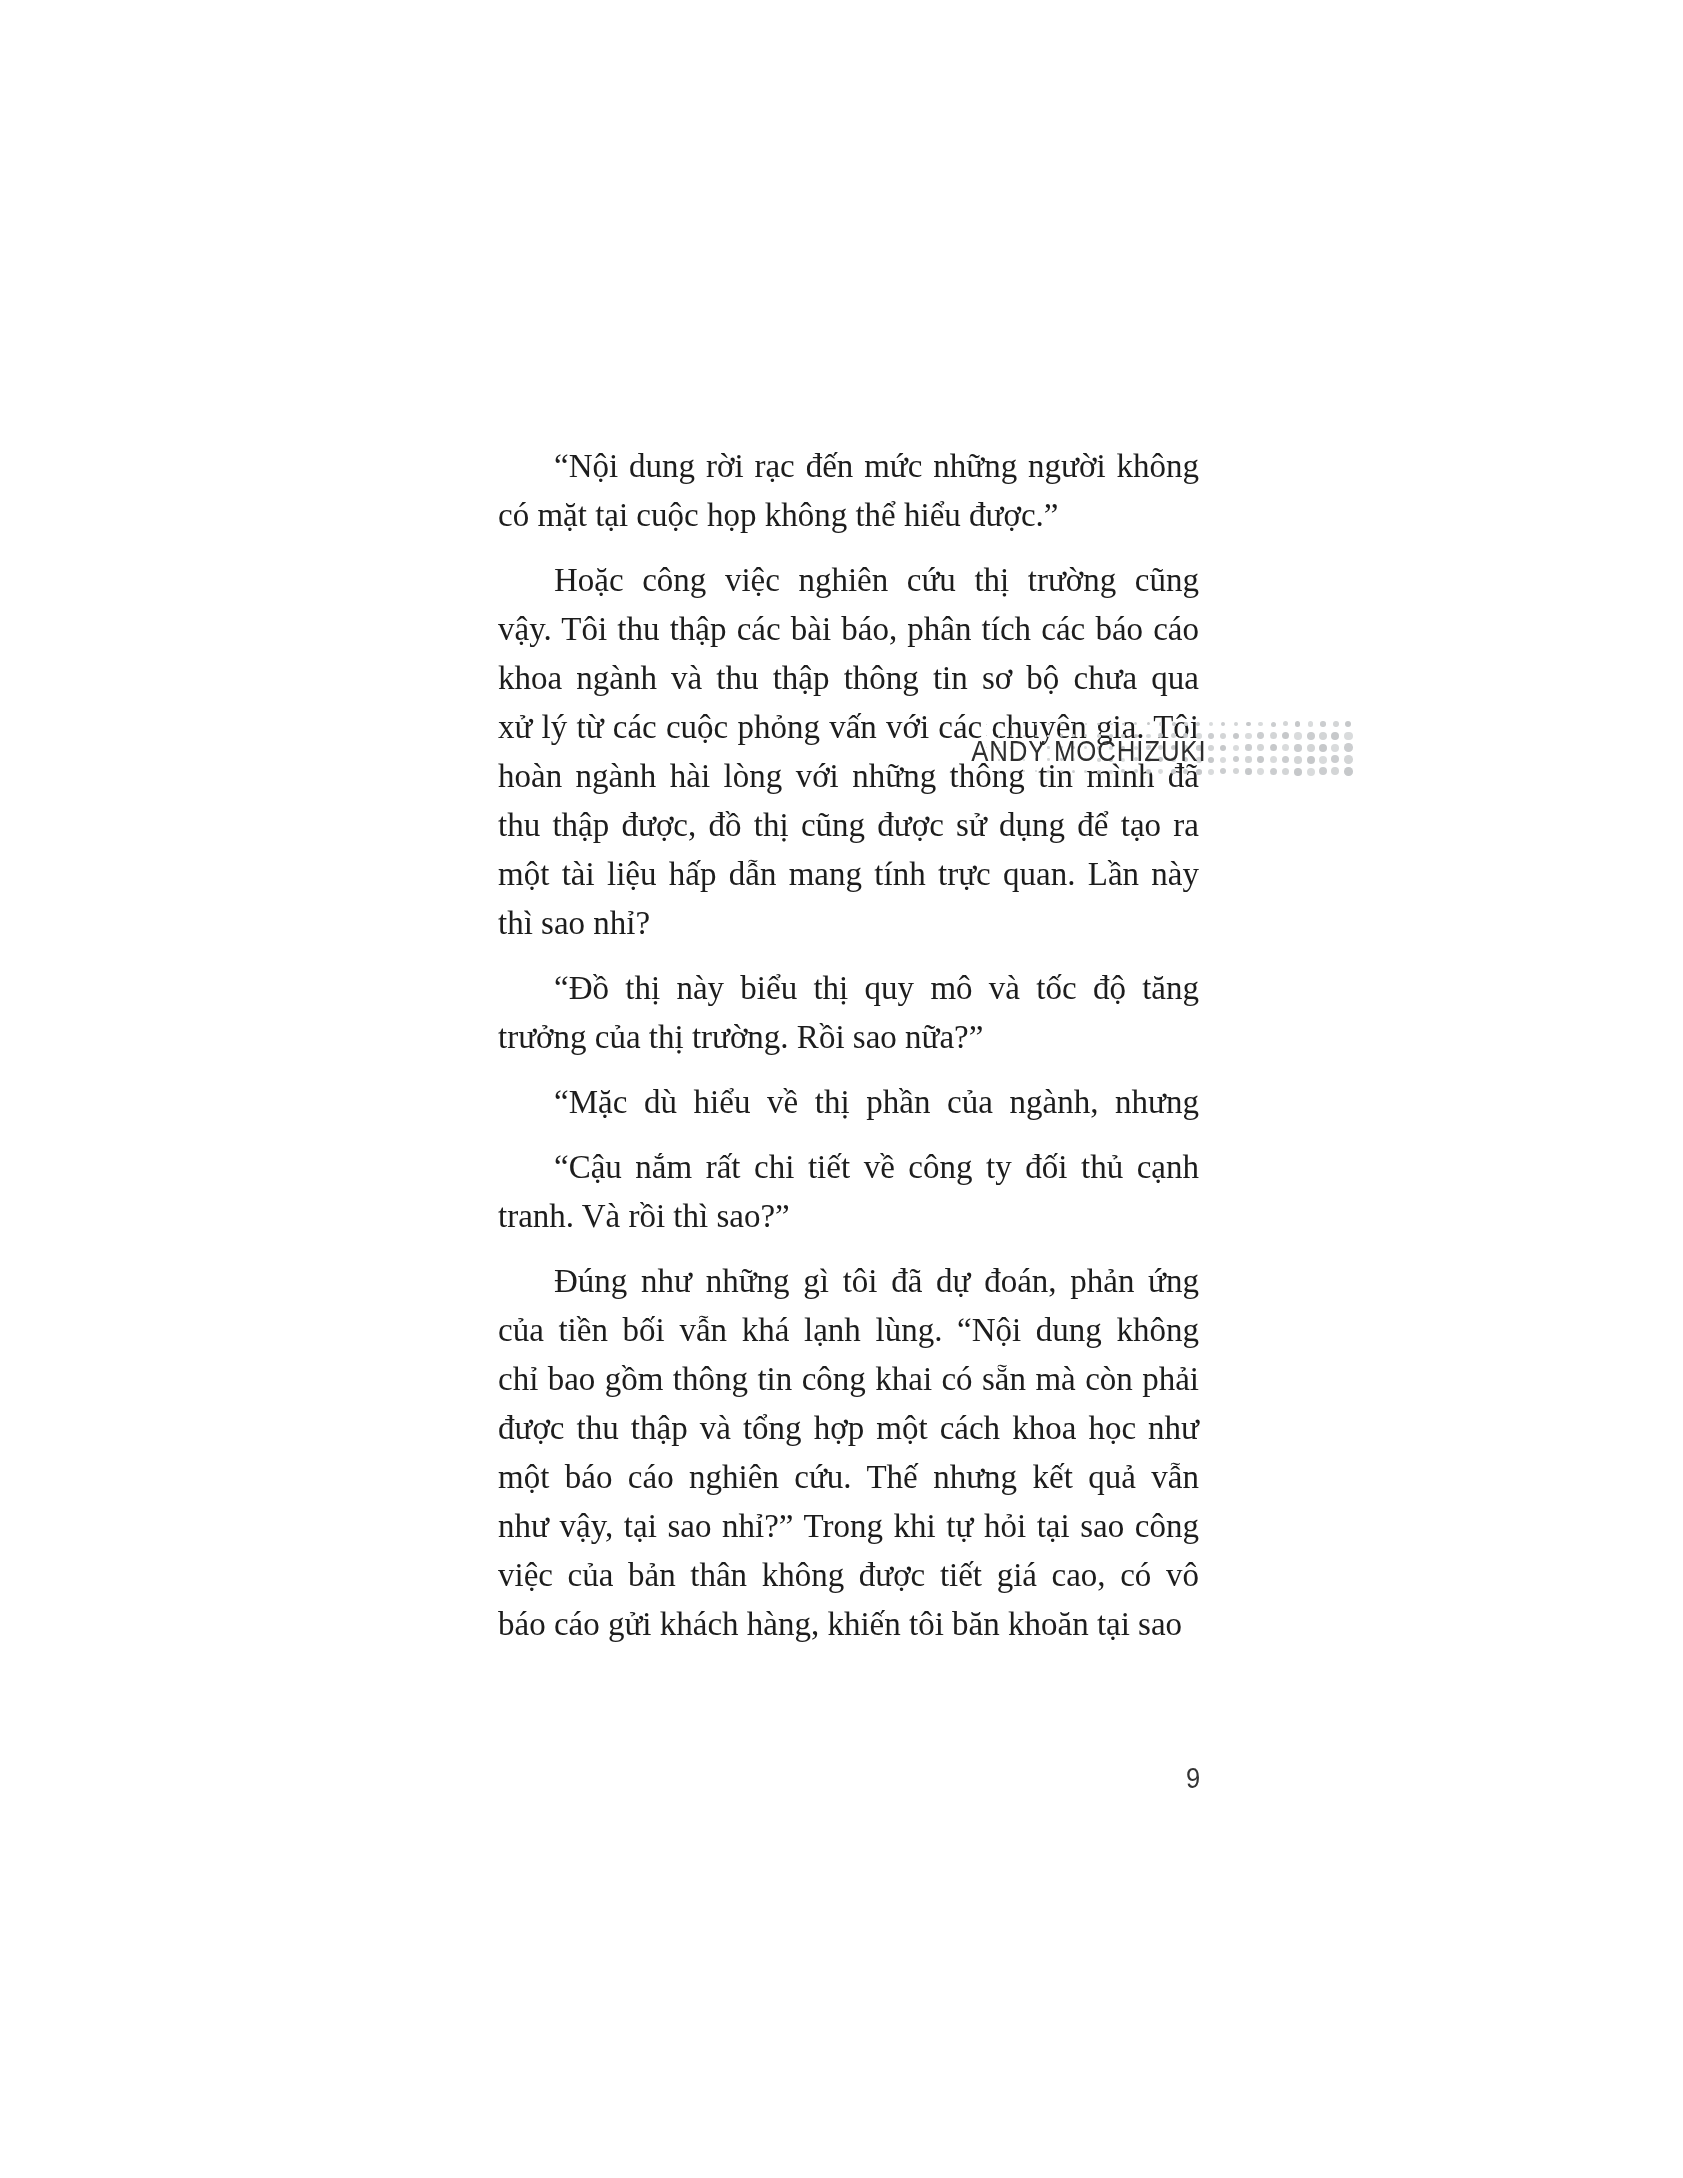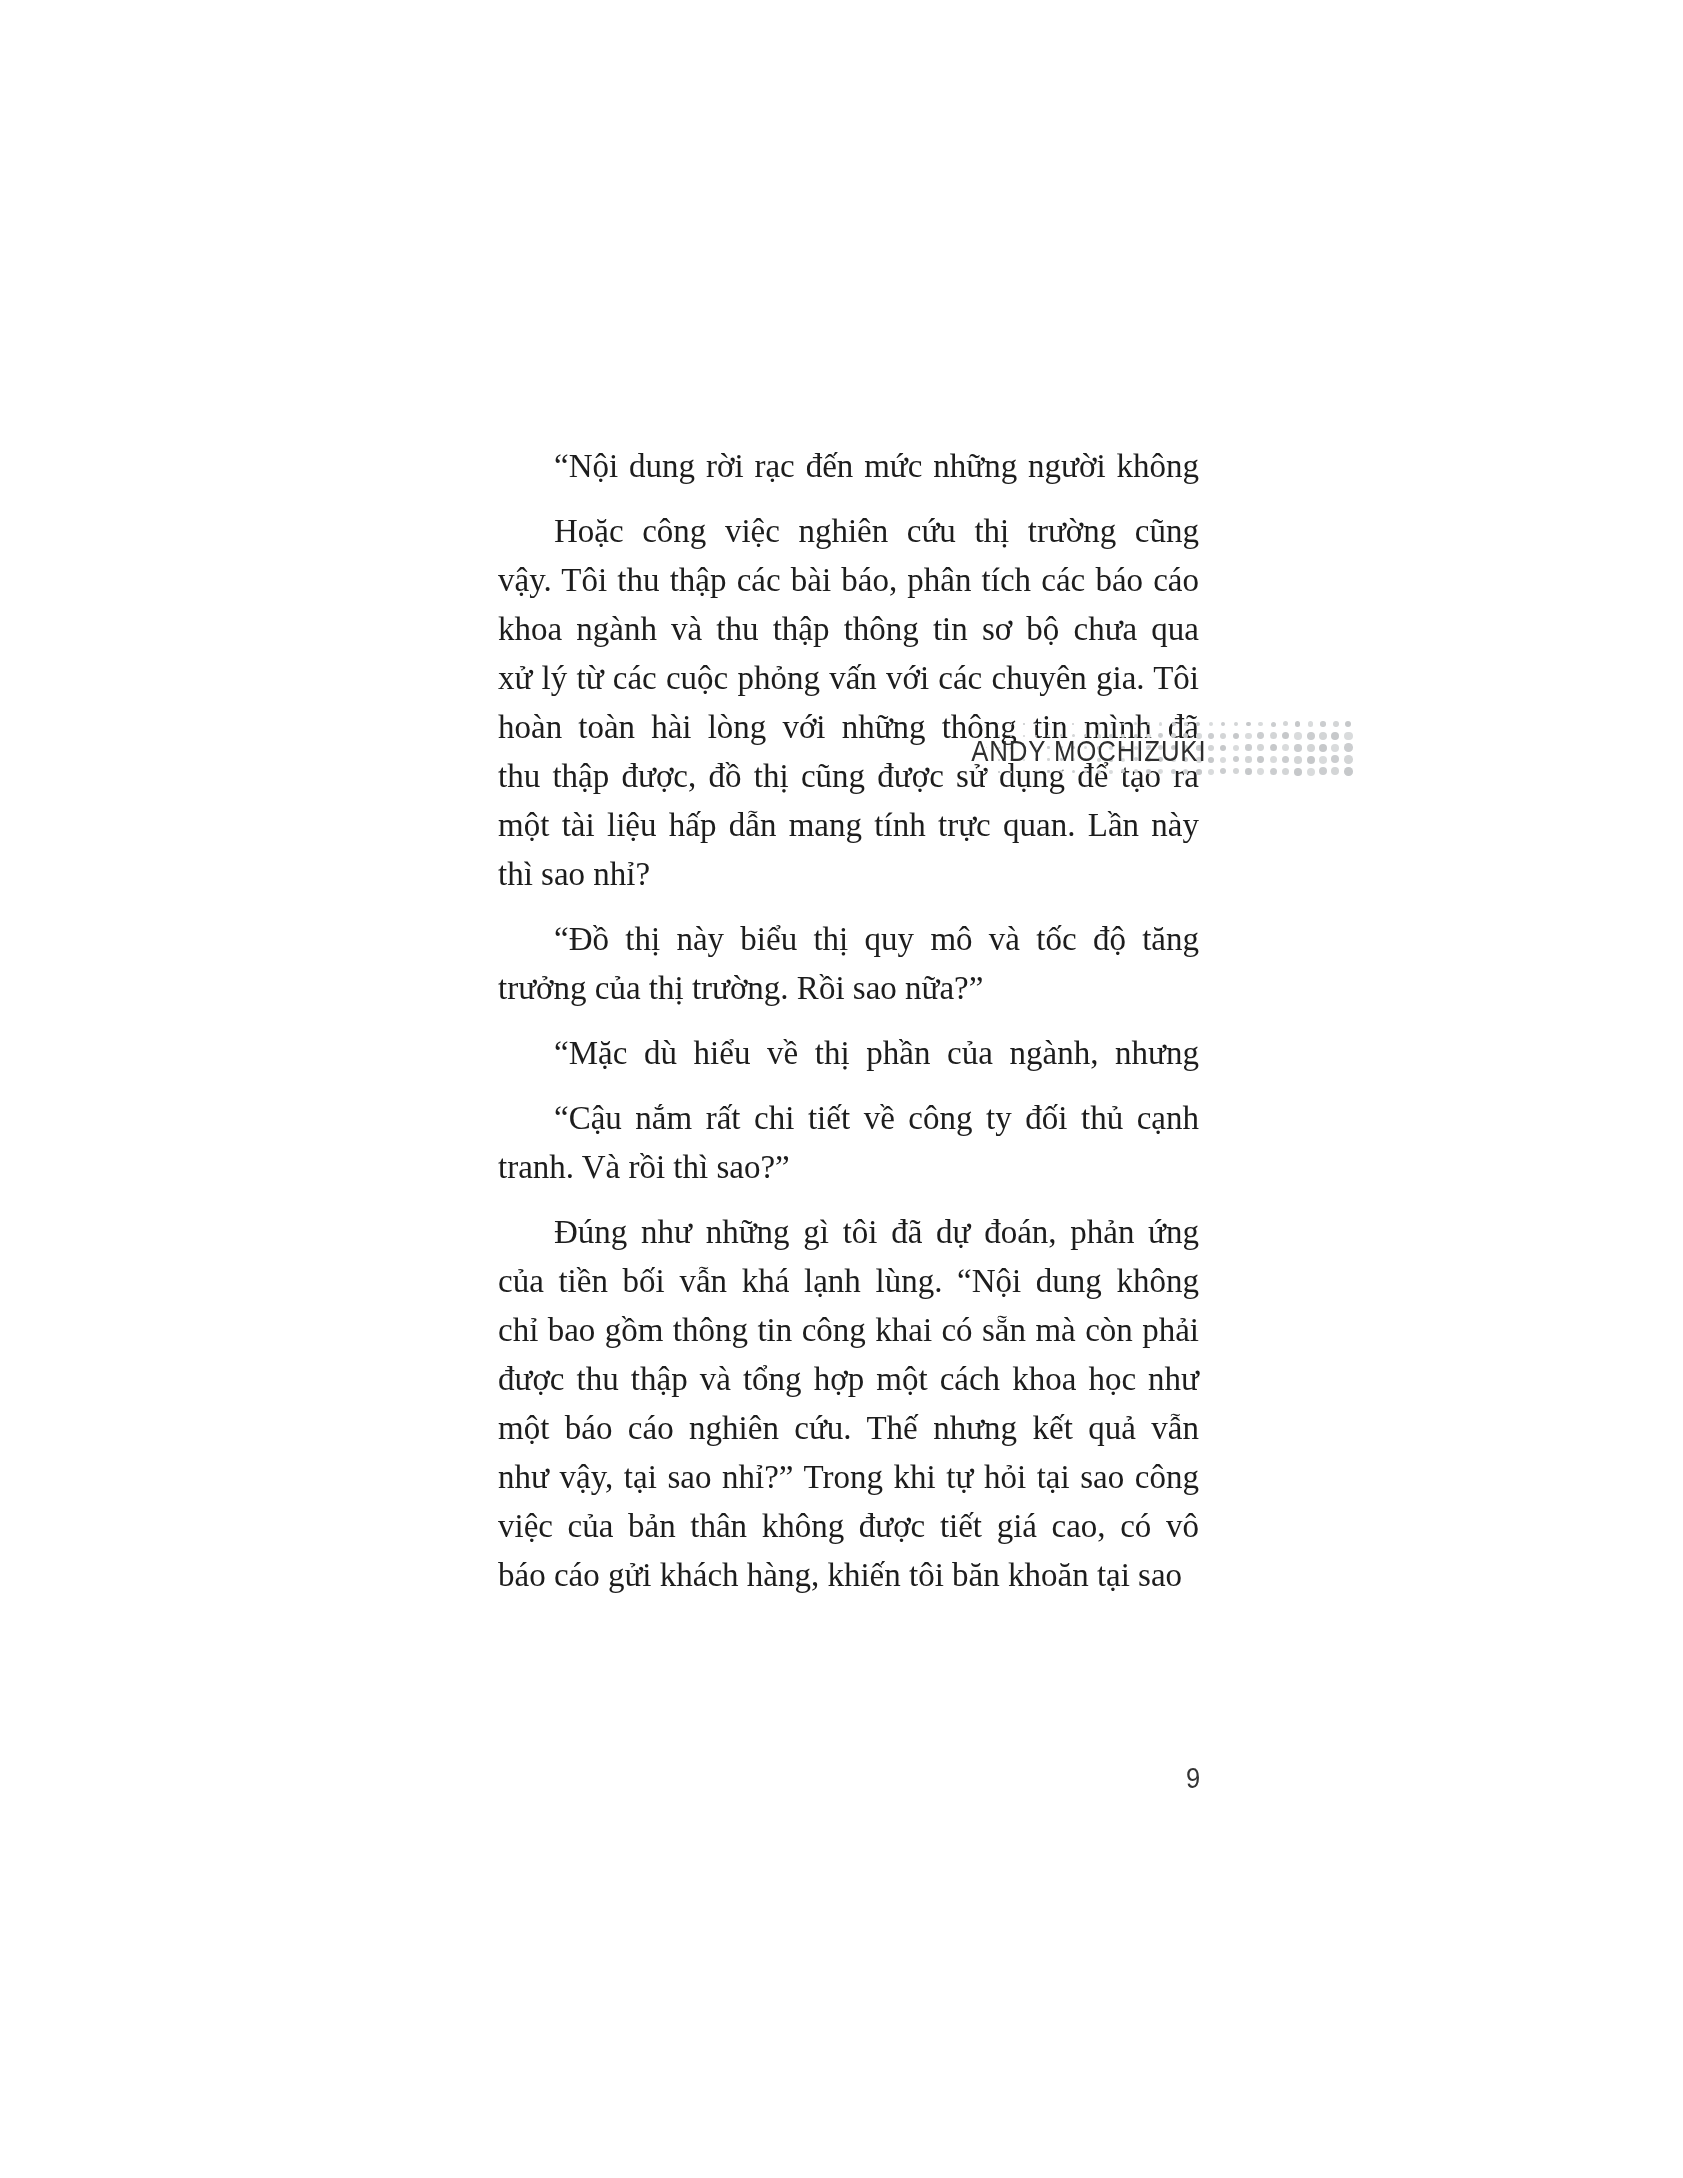--- a/index.html
+++ b/index.html
@@ -205,28 +205,29 @@
         <span style="width: 8.3px; height: 8.3px; left: 351px; top: 49px; background: rgb(211, 213, 214);"></span>
         <span style="width: 8.5px; height: 8.5px; left: 364px; top: 49px; background: rgb(198, 200, 202);"></span>
       </div>
     <div class="header-author">ANDY MOCHIZUKI</div>
   </div>
 
   <div class="textblock">
 
     <div class="para">
       <div class="line first">“Nội dung rời rạc đến mức những người không</div>
+      <div class="line last">có mặt tại cuộc họp không thể hiểu được.”</div>
     </div>
 
     <div class="para">
       <div class="line first">Hoặc công việc nghiên cứu thị trường cũng</div>
       <div class="line">vậy. Tôi thu thập các bài báo, phân tích các báo cáo</div>
       <div class="line">khoa ngành và thu thập thông tin sơ bộ chưa qua</div>
       <div class="line">xử lý từ các cuộc phỏng vấn với các chuyên gia. Tôi</div>
-      <div class="line">hoàn toàn hài lòng với những thông tin mình đã</div>
+      <div class="line">hoàn ngành hài lòng với những thông tin mình đã</div>
       <div class="line">thu thập được, đồ thị cũng được sử dụng để tạo ra</div>
       <div class="line">một tài liệu hấp dẫn mang tính trực quan. Lần này</div>
       <div class="line last">thì sao nhỉ?</div>
     </div>
 
     <div class="para">
       <div class="line first">“Đồ thị này biểu thị quy mô và tốc độ tăng</div>
       <div class="line last">trưởng của thị trường. Rồi sao nữa?”</div>
     </div>
 

